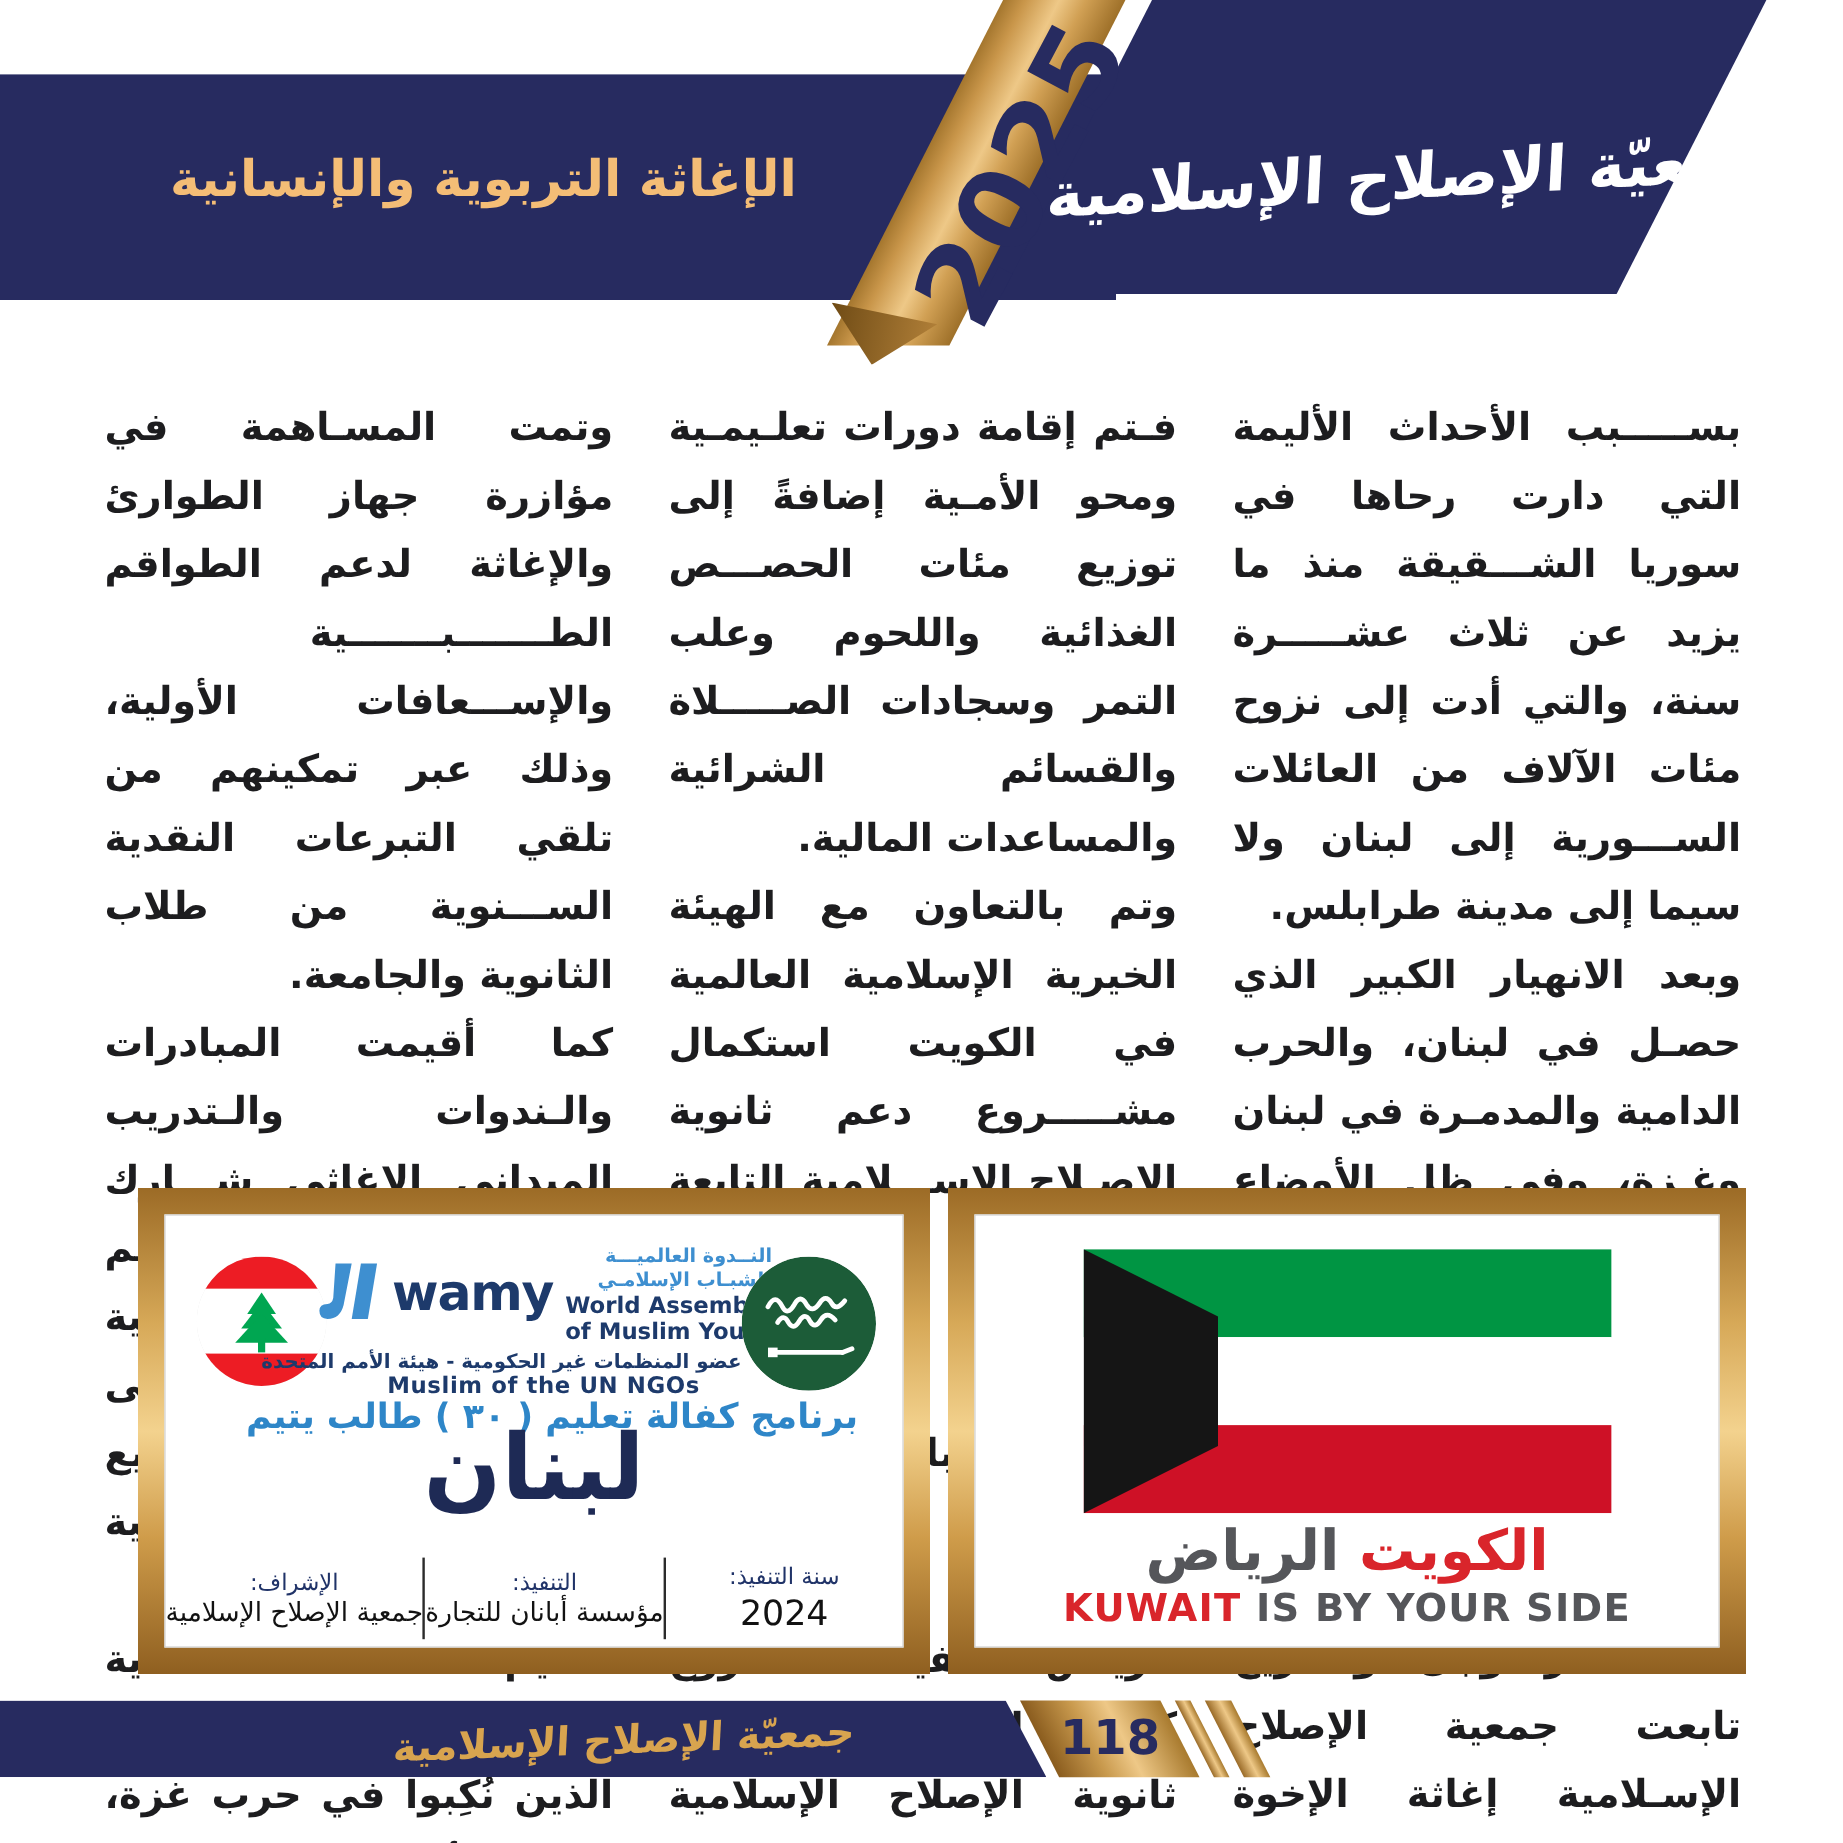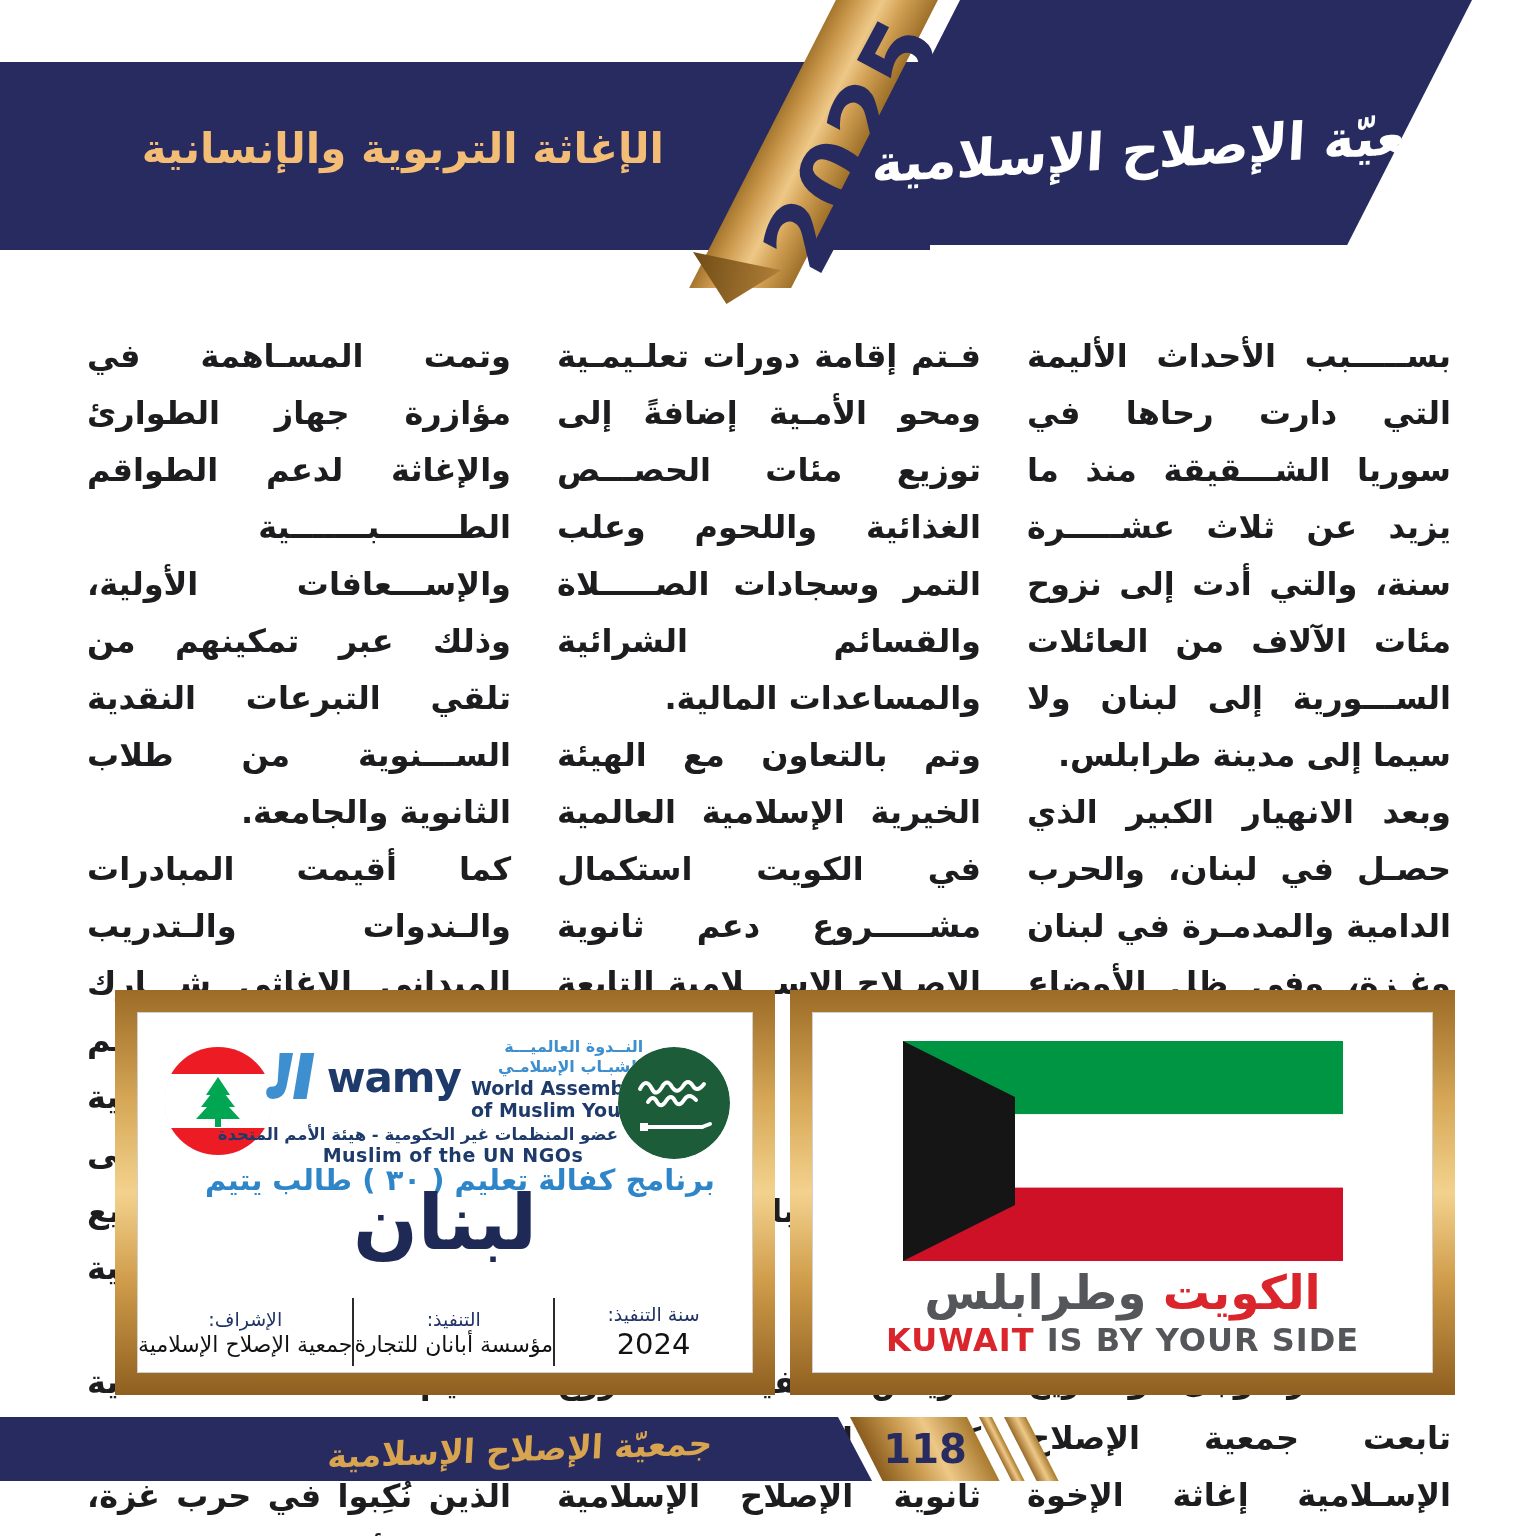--- a/index.html
+++ b/index.html
@@ -242,21 +242,21 @@
     <div class="kuwait-flag">
       <svg width="440" height="220" viewBox="0 0 440 220">
         <rect x="0" y="0" width="440" height="73.3" fill="var(--kuwait-green)"></rect>
         <rect x="0" y="73.3" width="440" height="73.3" fill="#ffffff"></rect>
         <rect x="0" y="146.6" width="440" height="73.4" fill="var(--kuwait-red)"></rect>
         <polygon points="0,0 112,56 112,164 0,220" fill="#151515"></polygon>
       </svg>
     </div>
     <div class="slogan-ar">
       <span class="red">الكويت</span>
-      <span class="gray">وطرابلس</span>
+      <span class="gray">الرياض</span>
     </div>
     <div class="slogan-en">
       <span class="red">KUWAIT</span>
       <span class="gray">IS BY YOUR SIDE</span>
     </div>
   </div>
 </div>
 
 <div class="footer-band"></div>
 <div class="footer-calligraphy">جمعيّة الإصلاح الإسلامية</div>

